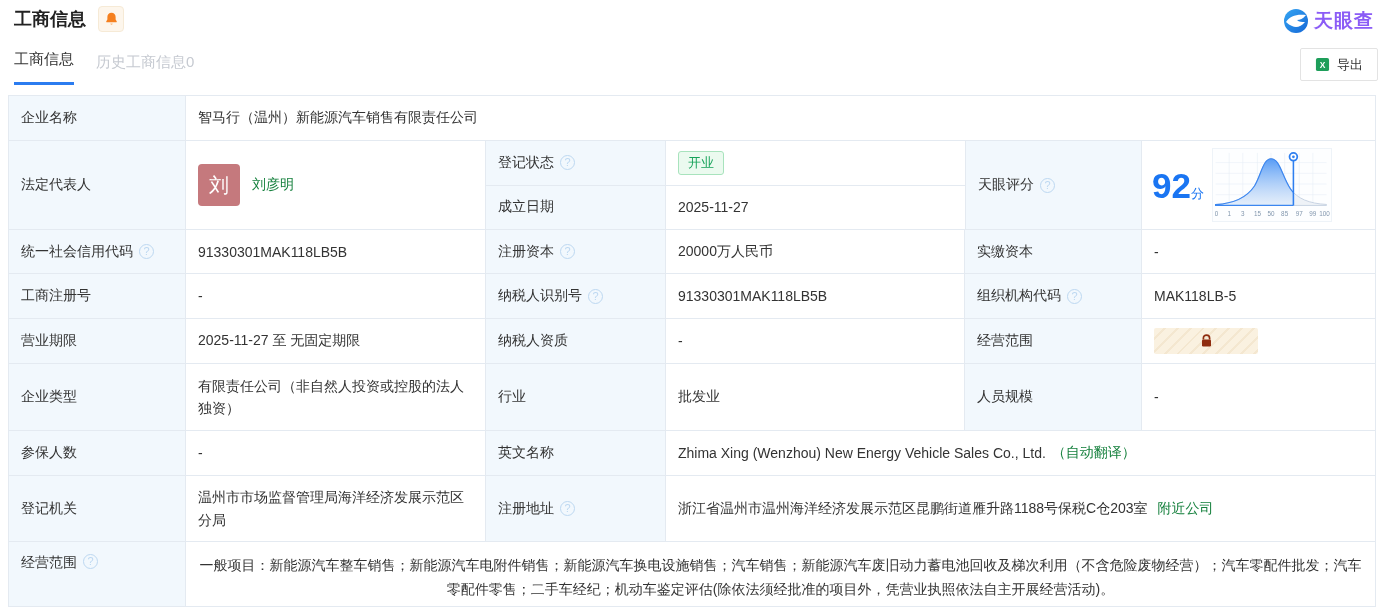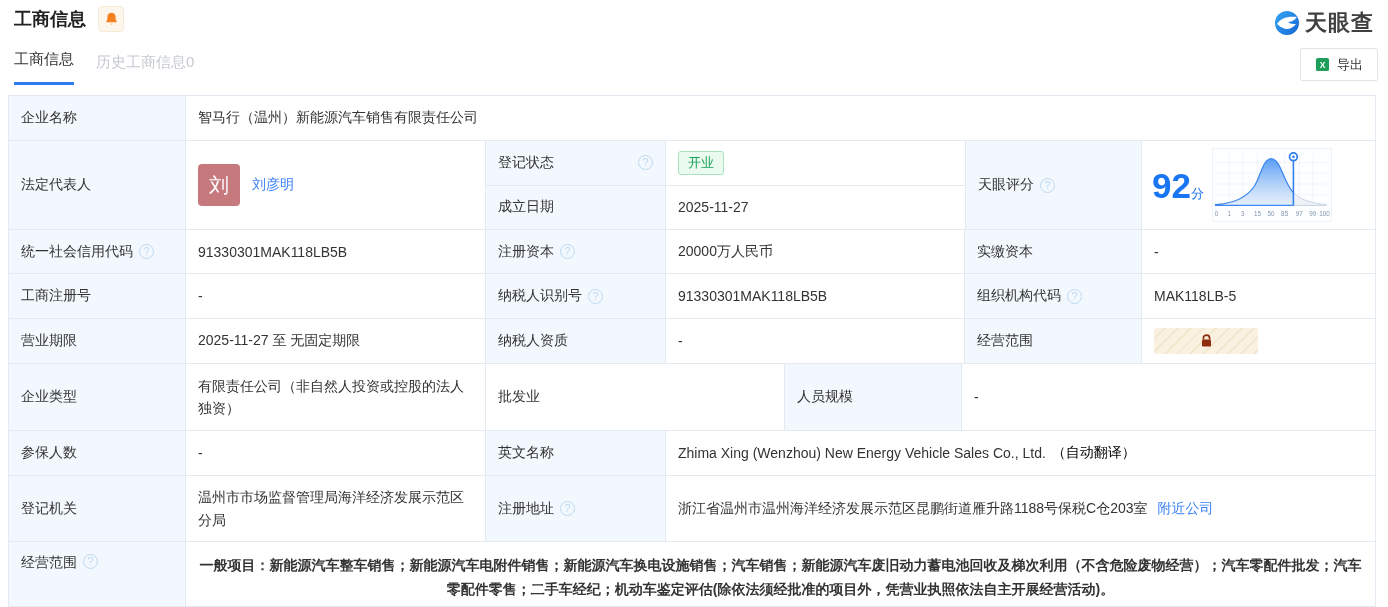--- a/index.html
+++ b/index.html
@@ -6,21 +6,21 @@
   html,body { background:#fff; }
   body { font-family:"Liberation Sans","DejaVu Sans",sans-serif; color:#333; font-size:14px; }
   .page { position:relative; width:1388px; height:607px; overflow:hidden; background:#fff; }
 
   
   .hdr { position:absolute; top:6px; left:14px; display:flex; align-items:center; gap:12px; }
   .hdr-title { font-size:18px; font-weight:bold; color:#222; }
   .bell-btn { width:26px; height:26px; background:#fdf6ec; border:1px solid #f6ead6; border-radius:4px;
               display:flex; align-items:center; justify-content:center; cursor:pointer; }
   .brand { position:absolute; top:8px; right:14px; display:flex; align-items:center; gap:5px; }
-  .brand-txt { font-size:22px; font-weight:bold; color:#404040; letter-spacing:1px; }
+  .brand-txt { font-size:19px; font-weight:bold; color:#8b5cf6; letter-spacing:1px; }
 
   
   .tabbar { position:absolute; top:50px; left:14px; display:flex; gap:22px; align-items:flex-end; }
   .tab { font-size:15px; padding-bottom:13px; cursor:pointer; }
   .tab.active { color:#333; border-bottom:3px solid #2b7cf0; }
   .tab.inactive { color:#c6cad1; }
   .export-btn { position:absolute; top:48px; right:10px; height:33px; padding:0 14px;
                 background:#fff; border:1px solid #e3e3e3; border-radius:2px;
                 display:flex; align-items:center; gap:7px; font-size:13px; color:#333; cursor:pointer; }
 
@@ -31,39 +31,39 @@
   .row:last-child { border-bottom:none; }
   .cell { display:flex; align-items:center; padding:8px 12px; border-right:1px solid #e4eaf1; }
   .cell.last { border-right:none;text-align:center; }
   .lc { background:#f2f8fd; color:#333; }
   .vc { background:#fff; }
   .w1{width:177px;flex:none;} .w2{width:300px;flex:none;} .w3{width:180px;flex:none;}
   .w4{width:299px;flex:none;} .w5{width:177px;flex:none;} .w6{flex:1;}
   .mid { width:479px; flex:none; display:flex; flex-direction:column; }
   .subrow { flex:1; display:flex; }
   .subrow.first { border-bottom:1px solid #e4eaf1; }
-  .subrow .cell { height:100%;justify-content:space-between; }
+  .subrow .cell { height:100%; }
 
   .help { display:inline-block; width:15px; height:15px; margin-left:6px; border:1px solid #bdd8f1;
           border-radius:50%; color:#bdd8f1; font-size:11px; line-height:13px; text-align:center;
           flex:none; cursor:pointer; }
-  .link { color:#3b82f6; cursor:pointer; text-decoration:none; }
-  .muted { color:#000000; }
+  .link { color:#15803d; cursor:pointer; text-decoration:none; }
+  .muted { color:#15803d; }
   .badge-open { display:inline-block; padding:2px 9px; font-size:13px; color:#17a35a;
                 background:#ebfaef; border:1px solid #a8e3bd; border-radius:3px; }
   .avatar { width:42px; height:42px; border-radius:4px; background:#c5797d; color:#fff;
             font-size:20px; display:flex; align-items:center; justify-content:center;
             margin-right:12px; flex:none; cursor:pointer; }
   .score-wrap { display:flex; align-items:center; gap:8px; padding:4px 10px; }
   .score-num { font-size:35px; font-weight:bold; color:#1a75f2; line-height:1; }
   .score-unit { font-size:13px; color:#1a75f2; }
   .locked-box { width:104px; height:26px; border-radius:2px; display:flex; align-items:center; justify-content:center;
                 background:repeating-linear-gradient(135deg,#faf1e0 0 7px,#f4e7d0 7px 9px); cursor:pointer; }
   .wrap2 { line-height:1.6; display:block; }
-  .scope-text { line-height:1.7; display:block; padding:10px 0;font-weight:bold; }
+  .scope-text { line-height:1.7; display:block; padding:10px 0; }
   .cell.topalign { align-items:flex-start; padding-top:12px; }
 </style>
 </head>
 <body>
 
 <div class="page">
 
   <div class="hdr">
     <span class="hdr-title">工商信息</span>
     <span class="bell-btn">
@@ -224,20 +224,21 @@
           </svg>
         </span>
       </div>
     </div>
 
     <div class="row" style="height:67px">
       <div class="cell lc w1">企业类型</div>
       <div class="cell vc w2">
         <span class="wrap2">有限责任公司（非自然人投资或控股的法人独资）</span>
       </div>
+      <div class="cell lc w3">行业</div>
       <div class="cell vc w4">批发业</div>
       <div class="cell lc w5">人员规模</div>
       <div class="cell vc w6 last">-</div>
     </div>
 
     <div class="row" style="height:45px">
       <div class="cell lc w1">参保人数</div>
       <div class="cell vc w2">-</div>
       <div class="cell lc w3">英文名称</div>
       <div class="cell vc last" style="flex:1">

